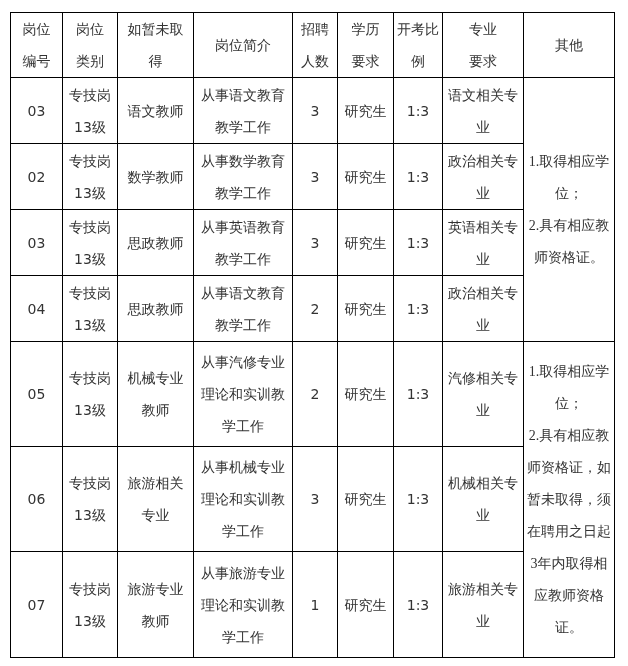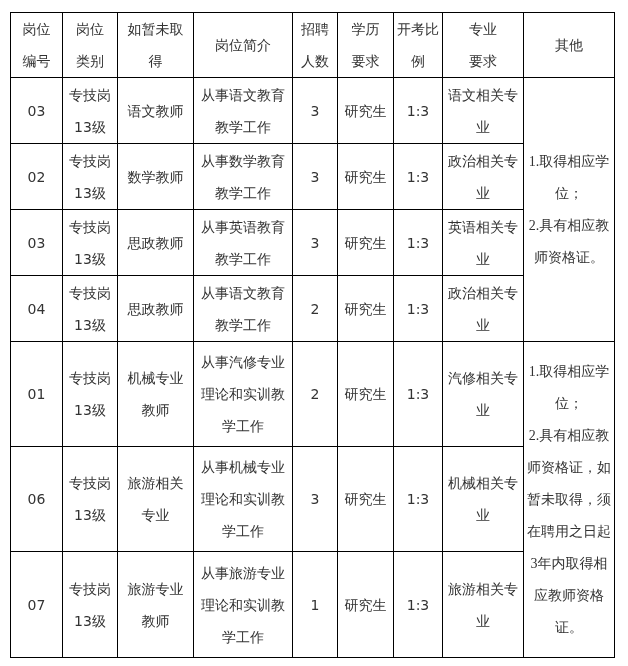--- a/index.html
+++ b/index.html
@@ -123,21 +123,21 @@
       <td class="cell-category">专技岗13级</td>
       <td class="cell-position-name">思政教师</td>
       <td class="cell-position-intro">从事语文教育教学工作</td>
       <td class="cell-count">2</td>
       <td class="cell-education">研究生</td>
       <td class="cell-ratio">1:3</td>
       <td class="cell-major">政治相关专业</td>
     </tr>
 
     <tr class="row-tall">
-      <td class="cell-position-id">01</td>
+      <td class="cell-position-id">05</td>
       <td class="cell-category">专技岗13级</td>
       <td class="cell-position-name">机械专业教师</td>
       <td class="cell-position-intro">从事汽修专业理论和实训教学工作</td>
       <td class="cell-count">2</td>
       <td class="cell-education">研究生</td>
       <td class="cell-ratio">1:3</td>
       <td class="cell-major">汽修相关专业</td>
       <td class="cell-other-note" rowspan="3">1.取得相应学位；
 2.具有相应教师资格证，如暂未取得，须在聘用之日起3年内取得相应教师资格证。</td>
     </tr>

